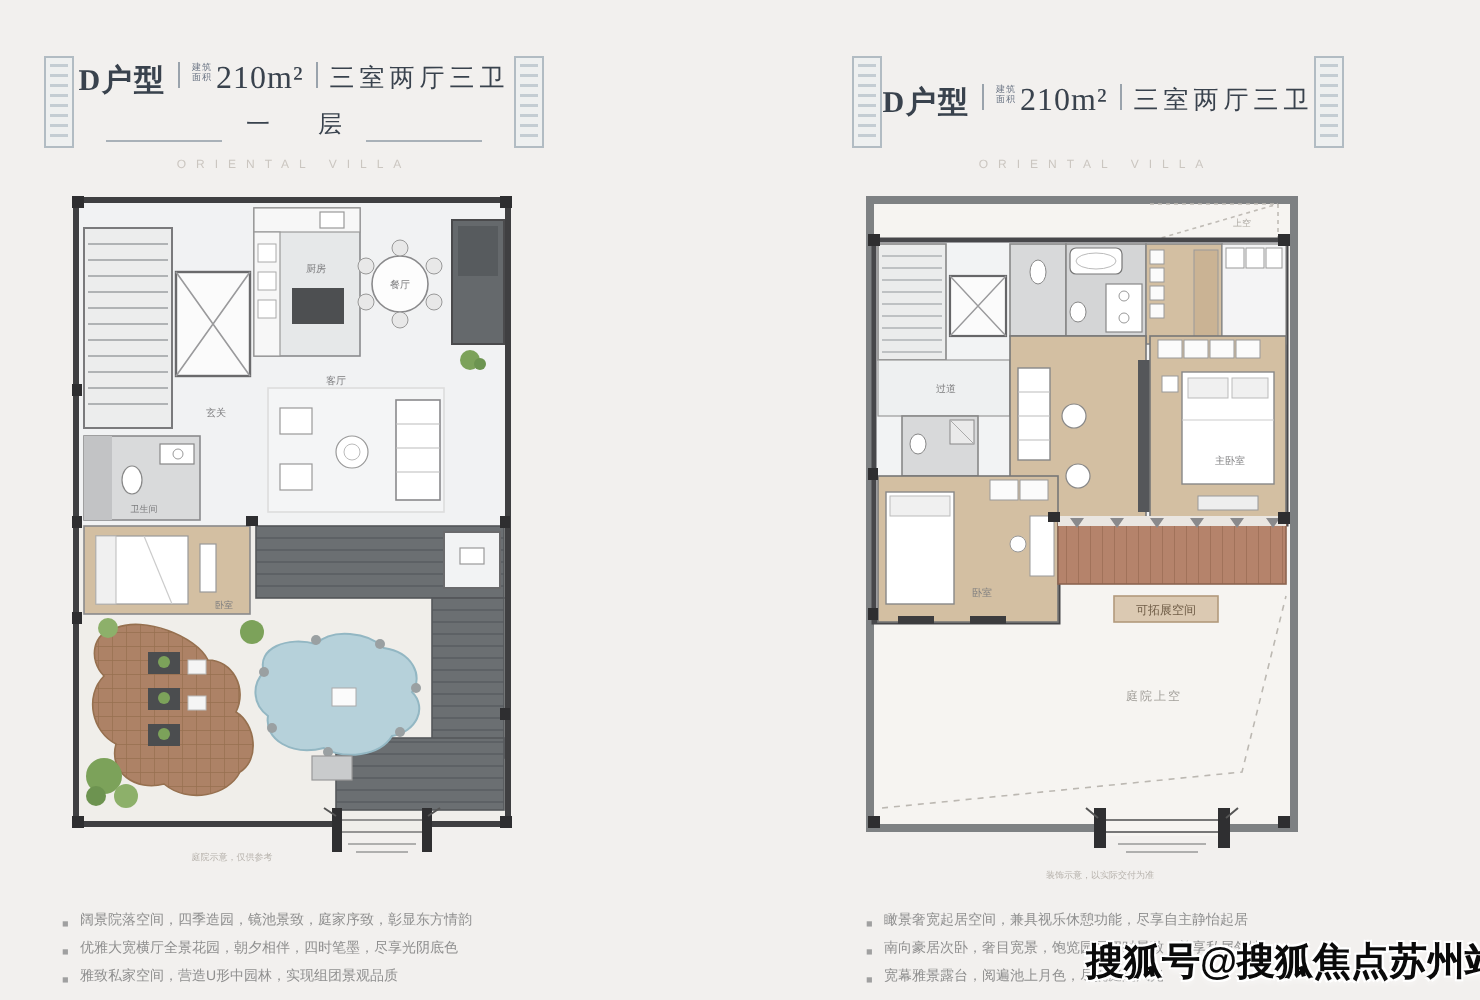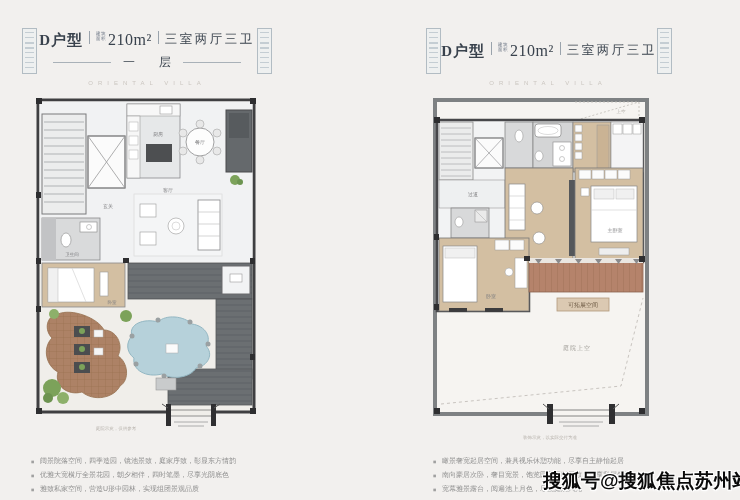--- a/index.html
+++ b/index.html
@@ -19,21 +19,21 @@
   }
   .hdr-center{flex:1;display:flex;flex-direction:column;justify-content:center;align-items:center;}
   .title-row{display:flex;align-items:flex-start;justify-content:center;
     font-family:"Liberation Serif","DejaVu Serif",serif;color:#39424d;}
   .unit{font-size:15px;font-weight:bold;letter-spacing:1px;}
   .vsep{width:1px;height:13px;background:#9aa3ac;margin:0 6px;}
   .area-label{display:flex;flex-direction:column;font-size:4.5px;line-height:5px;
     color:#667080;letter-spacing:.5px;margin-right:2px;}
   .area-val{font-size:16px;letter-spacing:.5px;}
   .layout-val{font-size:12.5px;letter-spacing:2.5px;}
-  .floor-row{display:flex;align-items:center;justify-content:center;margin-top:4px;width:100%;}
+  .floor-row{display:flex;align-items:flex-end;justify-content:center;margin-top:4px;width:100%;}
   .floor-row .rule{width:58px;height:1px;background:#a9b1b8;margin:0 12px;}
   .floor-text{font-family:"Liberation Serif","DejaVu Serif",serif;font-size:12px;color:#39424d;
     letter-spacing:2em;margin-right:-2em;white-space:nowrap;}
   .subtitle{position:absolute;width:200px;text-align:center;font-size:6px;
     letter-spacing:5px;color:#cbc6c0;}
   
   .bullets{position:absolute;margin:0;padding:0;list-style:none;width:310px;}
   .bullets li{position:relative;padding-left:10px;font-size:7px;line-height:14px;
     color:#8f8f8f;white-space:nowrap;overflow:hidden;}
   .bullets li::before{content:'\25FC';font-size:4px;position:absolute;left:1px;top:1px;color:#a0a0a0;}

